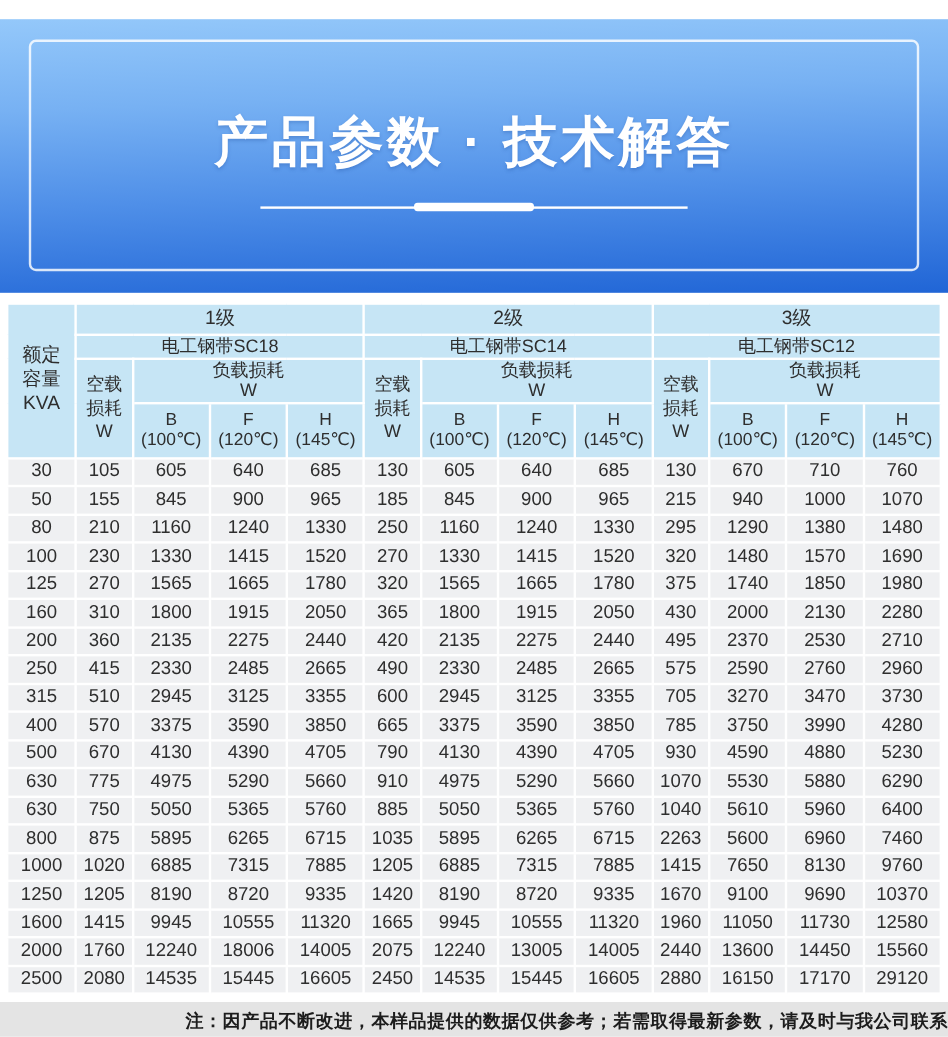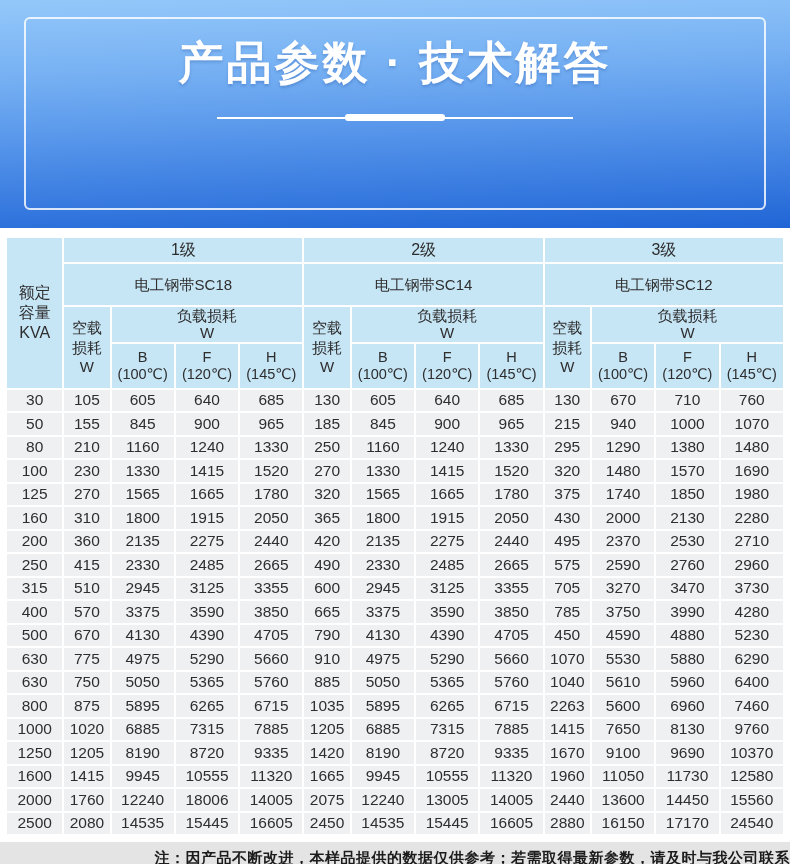--- a/index.html
+++ b/index.html
@@ -5,36 +5,36 @@
   * { margin:0; padding:0; box-sizing:border-box; }
   html,body { width:790px; height:864px; background:#ffffff; overflow:hidden;
               font-family:"Liberation Sans","DejaVu Sans",sans-serif; }
 
   
   .hero { position:relative; width:790px; height:228px;
           background:linear-gradient(178deg,#94c8fa 0%,#77b1f3 30%,#4f8fe8 62%,#2065d6 100%); }
   .hero-border { position:absolute; left:24px; right:24px; top:17px; bottom:18px;
                  border:2px solid rgba(255,255,255,0.82); border-radius:6px; }
   .hero-inner { position:relative; height:100%; display:flex; flex-direction:column;
-                align-items:center; padding-top:33px; }
+                align-items:center; padding-top:72px;margin-top:16px; }
   .hero-title { color:#ffffff; font-size:45px; font-weight:900; letter-spacing:3px;
                 text-shadow:0 2px 3px rgba(20,60,140,0.25); }
   .hero-sub { margin-top:17px; color:#ffffff; font-size:21px; font-weight:700; letter-spacing:1px; }
   .hero-divider { margin-top:21px; width:356px; display:flex; align-items:center; }
   .hero-divider .thin { flex:1; height:2px; background:#ffffff; }
   .hero-divider .thick { width:100px; height:7px; background:#ffffff; border-radius:3px; margin:0 -1px; }
 
   
   .table-wrap { position:relative; margin:8px 5px 0 5px; }
   table { width:780px; border-collapse:collapse; table-layout:fixed; position:relative; z-index:2; }
   th, td { border:2px solid #ffffff; text-align:center; vertical-align:middle;
            color:#2e2e2e; padding:0; }
   thead th { background:#c6e5f5; font-weight:400; white-space:pre-line; line-height:1.15; }
   .r1 th { height:26px; font-size:16px; }
-  .r2 th { height:43px; font-size:15px; }
+  .r2 th { height:20px; font-size:15px; }
   .r3 .loadhdr { height:36px; font-size:15px; }
   .r4 th { height:46px; font-size:14.5px; }
   .corner { font-size:16px; line-height:1.25; }
   .noload { font-size:15px; line-height:1.3; }
   tbody td { background:#eff0f2; height:23.5px; font-size:15.5px; }
   tbody td.cap { font-size:15.5px; }
 
   
   .wm { position:absolute; inset:0; z-index:1; pointer-events:none; overflow:hidden; }
   .wm-diamond { position:absolute; border:14px solid #a8c4e4; transform:rotate(45deg); opacity:0.13; }
@@ -295,21 +295,21 @@
         <tr>
           <td class="cap">500</td>
           <td class="val">670</td>
           <td class="val">4130</td>
           <td class="val">4390</td>
           <td class="val">4705</td>
           <td class="val">790</td>
           <td class="val">4130</td>
           <td class="val">4390</td>
           <td class="val">4705</td>
-          <td class="val">450</td>
+          <td class="val">930</td>
           <td class="val">4590</td>
           <td class="val">4880</td>
           <td class="val">5230</td>
         </tr>
         <tr>
           <td class="cap">630</td>
           <td class="val">775</td>
           <td class="val">4975</td>
           <td class="val">5290</td>
           <td class="val">5660</td>
@@ -418,21 +418,21 @@
           <td class="val">14535</td>
           <td class="val">15445</td>
           <td class="val">16605</td>
           <td class="val">2450</td>
           <td class="val">14535</td>
           <td class="val">15445</td>
           <td class="val">16605</td>
           <td class="val">2880</td>
           <td class="val">16150</td>
           <td class="val">17170</td>
-          <td class="val">24540</td>
+          <td class="val">29120</td>
         </tr>
       </tbody>
   </table>
 </div>
 
 <div class="note-bar">
   <span class="note-text">注：因产品不断改进，本样品提供的数据仅供参考；若需取得最新参数，请及时与我公司联系</span>
 </div>
 
 </body></html>

